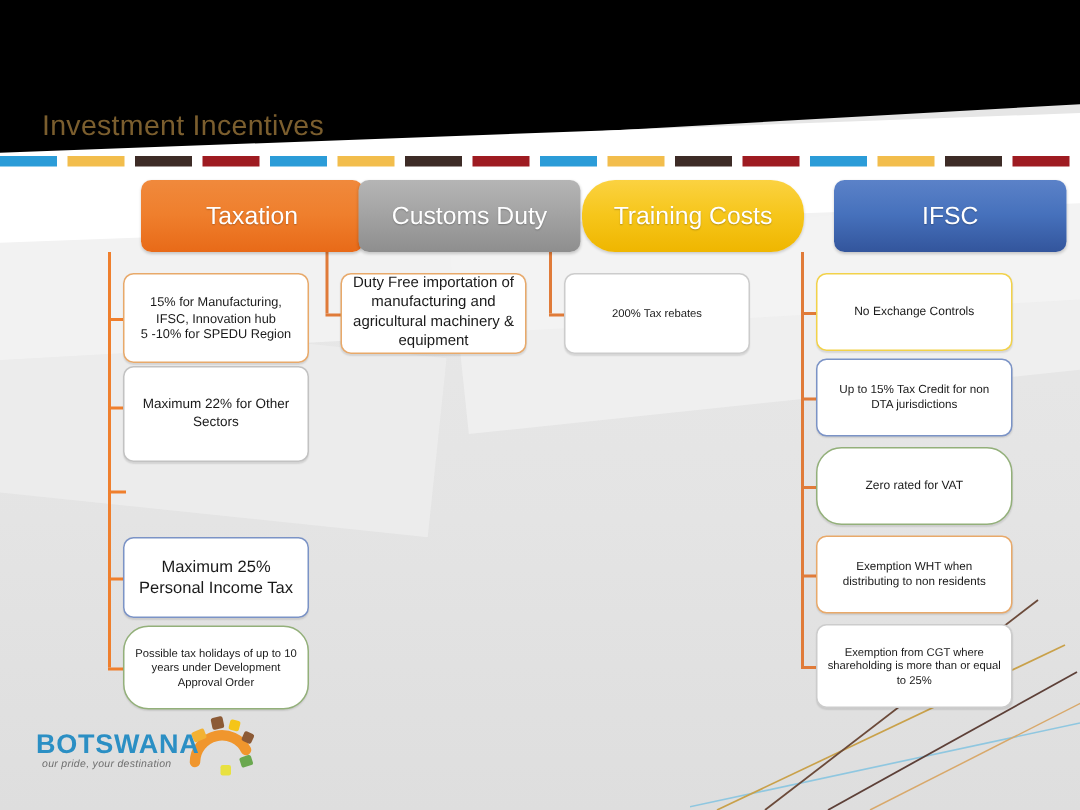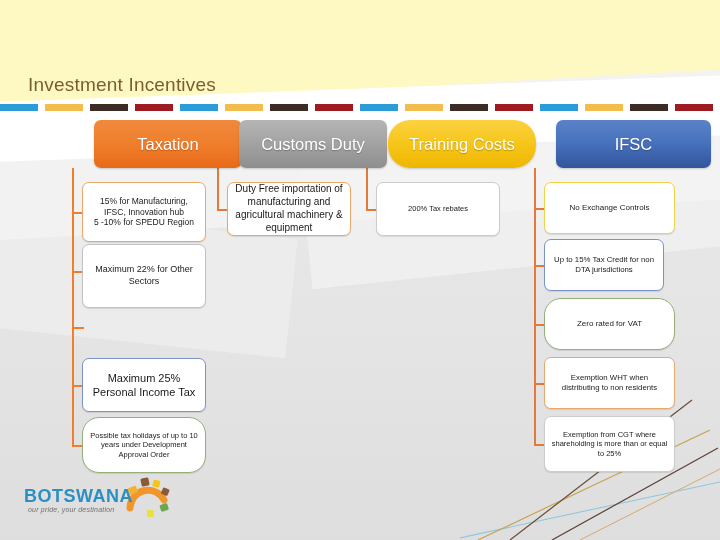--- a/index.html
+++ b/index.html
@@ -4,21 +4,21 @@
 <style>
   html,body{margin:0;padding:0;}
   body{
     width:720px;height:540px;overflow:hidden;
     font-family:"Liberation Sans", sans-serif;
     background:#ffffff;
     position:relative;
   }
   #slide{
     position:absolute;inset:0;width:720px;height:540px;overflow:hidden;
-    background:#fef9c3;
+    background:#000000;
   }
   
   .bg-body{
     position:absolute;left:0;top:110px;width:720px;height:430px;
     background:linear-gradient(180deg,#e9e9e9 0%,#e4e4e4 55%,#dedede 100%);
   }
   .swoosh-a{
     position:absolute;left:-40px;top:112px;width:820px;height:130px;
     background:#f2f2f2;
     transform:rotate(-3.2deg);transform-origin:0 0;
@@ -191,21 +191,21 @@
         </div>
       </div>
       <div class="col col-3">
         <div class="head h-blue">IFSC</div>
         <div class="trunk" style="height: 276px; background: rgb(224, 123, 57);"></div>
         <div class="elbow" style="top: 88px; width: 12px; background: rgb(224, 123, 57);"></div>
         <div class="node b-gold" style="top: 62px; height: 52px; width: 131px;">
           <span class="txt" style="font-size: 8px;">No Exchange Controls</span>
         </div>
         <div class="elbow" style="top: 145px; width: 12px; background: rgb(224, 123, 57);"></div>
-        <div class="node b-blue" style="top: 119px; height: 52px; width: 120px;">
+        <div class="node b-blue" style="top: 119px; height: 52px; width: 131px;">
           <span class="txt" style="font-size: 7.8px;">Up to 15% Tax Credit for non DTA jurisdictions</span>
         </div>
         <div class="elbow" style="top: 204px; width: 12px; background: rgb(224, 123, 57);"></div>
         <div class="node b-green" style="top: 178px; height: 52px; width: 131px;">
           <span class="txt" style="font-size: 8px;">Zero rated for VAT</span>
         </div>
         <div class="elbow" style="top: 263px; width: 12px; background: rgb(224, 123, 57);"></div>
         <div class="node b-orange" style="top: 237px; height: 52px; width: 131px;">
           <span class="txt" style="font-size: 7.8px;">Exemption WHT when distributing to non residents</span>
         </div>

